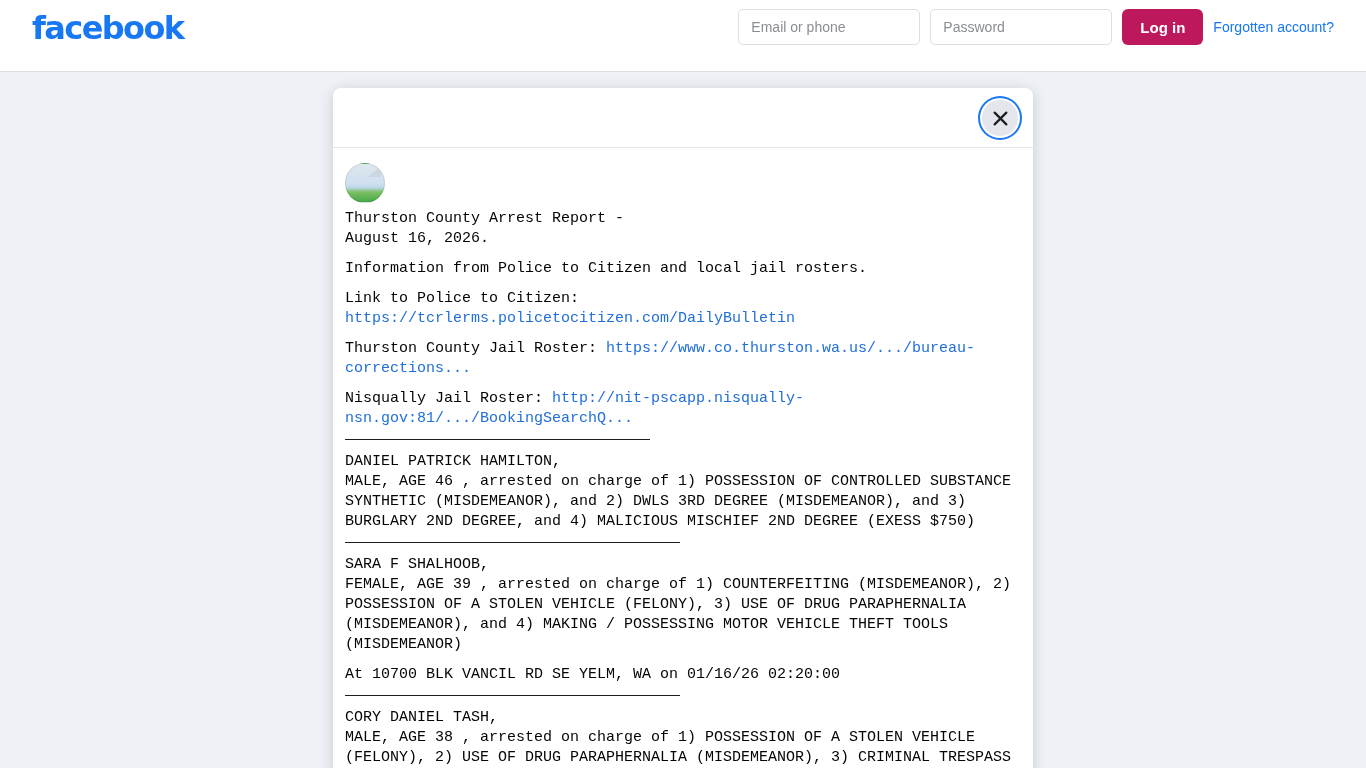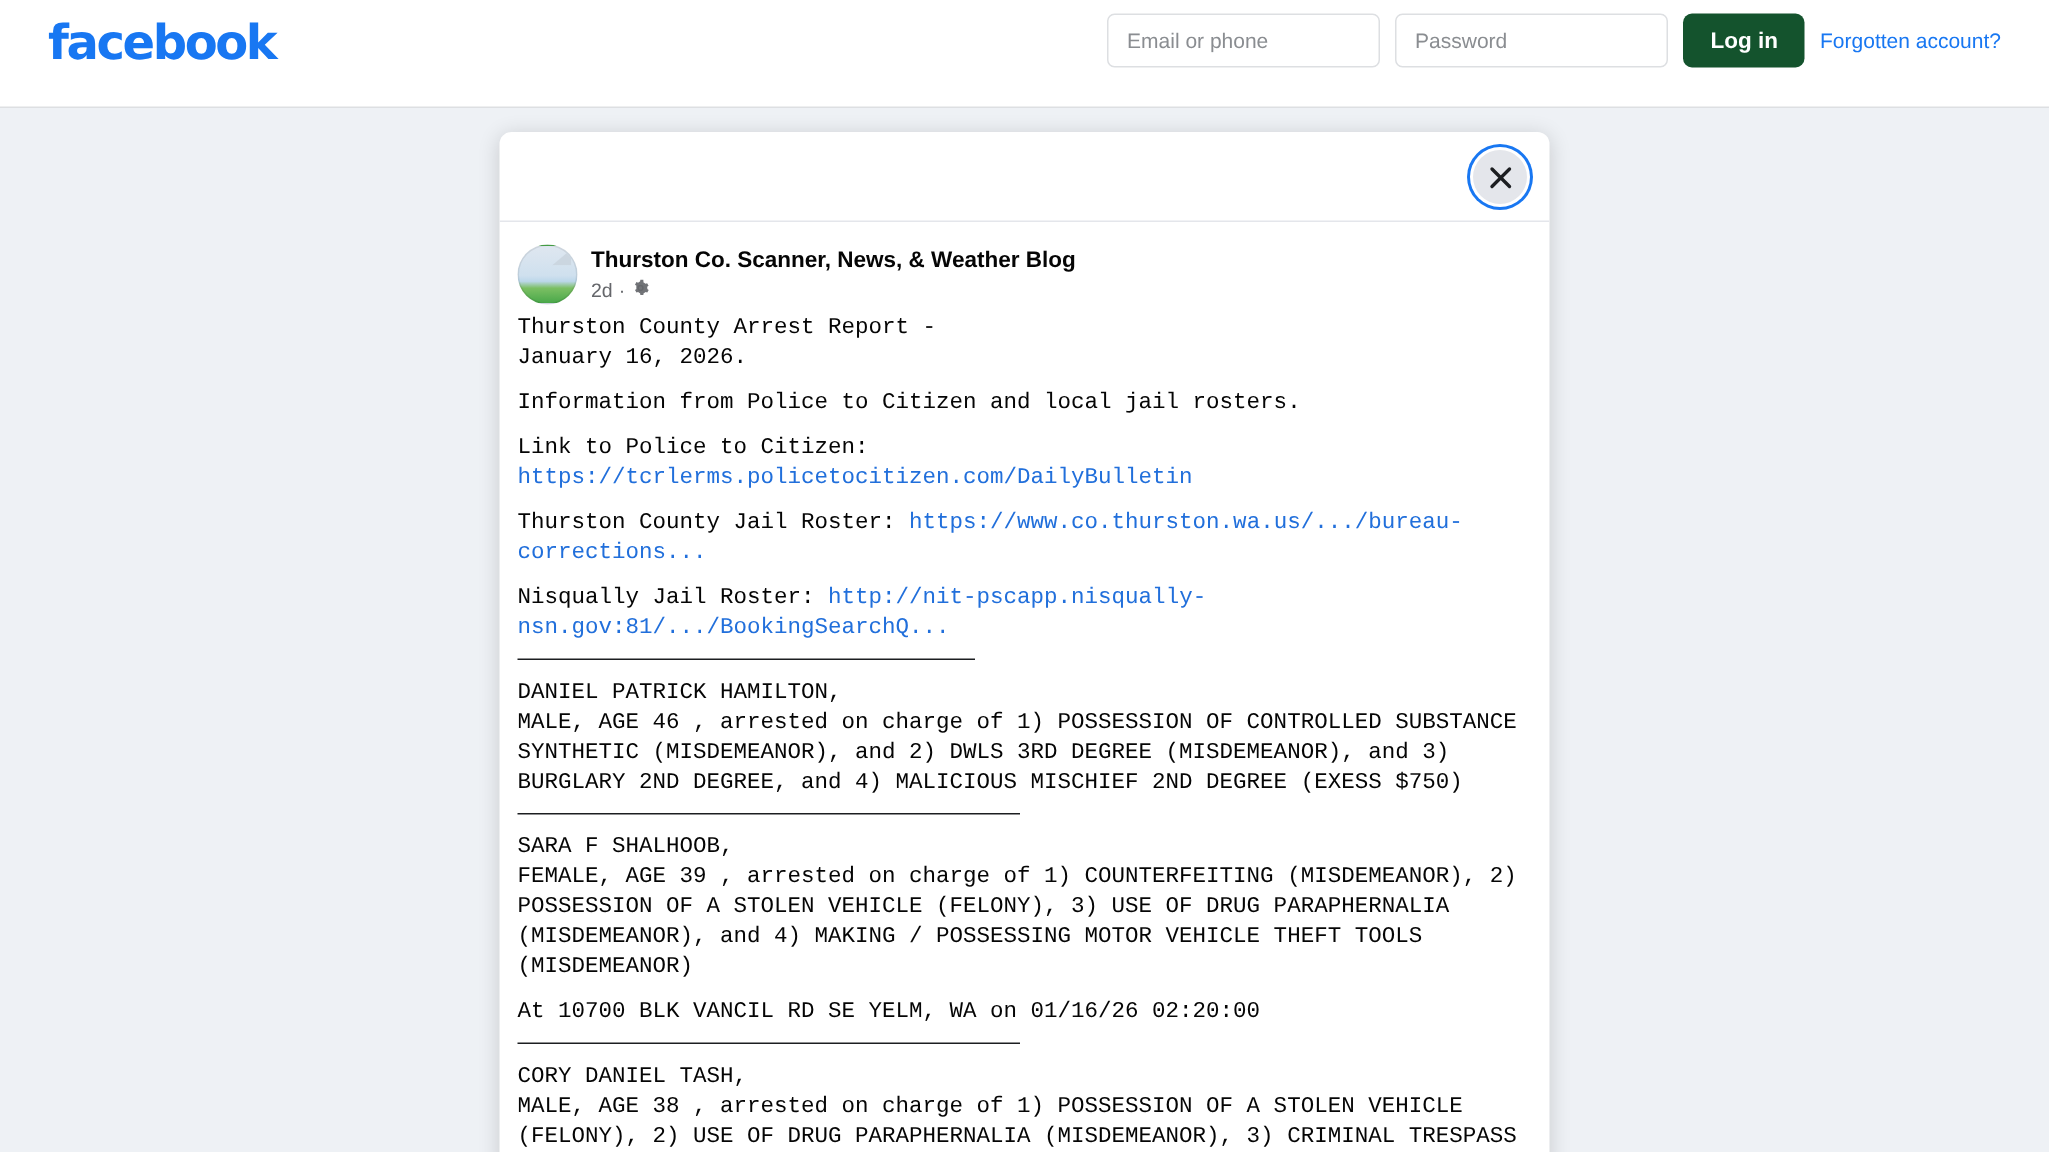--- a/index.html
+++ b/index.html
@@ -53,21 +53,21 @@
     font-size: 14px;
     color: #1d4ed8;
     background: #fff;
     outline: none;
   }
   .login-input::placeholder { color: #8a8d91; }
 
   #login-btn {
     height: 36px;
     padding: 0 18px;
-    background: #14532d;
+    background: #be185d;
     color: #fff;
     border: none;
     border-radius: 6px;
     font-family: "Liberation Sans", sans-serif;
     font-size: 15px;
     font-weight: bold;
     cursor: pointer;
     white-space: nowrap;
   }
 
@@ -229,37 +229,24 @@
           <path d="M2.5 2.5 L13.5 13.5 M13.5 2.5 L2.5 13.5" stroke="#1c1e21" stroke-width="2.1" stroke-linecap="round"></path>
         </svg>
       </span>
     </button>
   </div>
 
   <div id="post-body">
 
     <div id="post-header">
       <div id="avatar"></div>
-      <div id="poster-meta">
-        <div id="page-name">Thurston Co. Scanner, News, &amp; Weather Blog</div>
-        <div id="post-sub">
-          <span>2d</span>
-          <span>·</span>
-          <span>
-            <svg width="12" height="12" viewBox="0 0 16 16" aria-hidden="true">
-              <path fill="#65676b" d="M8 5.2A2.8 2.8 0 1 0 8 10.8 2.8 2.8 0 0 0 8 5.2zm0 4.3A1.5 1.5 0 1 1 8 6.5a1.5 1.5 0 0 1 0 3z"></path>
-              <path fill="#65676b" d="M14 8c0-.4 0-.8-.1-1.1l1.3-.9-1.3-2.3-1.5.5c-.5-.4-1.1-.8-1.7-1L10.5.6h-2.6L7.6 2.3c-.6.2-1.2.5-1.7 1L4.4 2.7 3.1 5l1.3.9C4.3 6.2 4.3 6.6 4.3 8s0 .6.1.9l-1.3.9 1.3 2.3 1.5-.6c.5.5 1.1.8 1.7 1.1l.3 1.7h2.6l.3-1.7c.6-.3 1.2-.6 1.7-1.1l1.5.6 1.3-2.3-1.3-.9c.1-.3.1-.5.1-.9z" opacity="0.92"></path>
-            </svg>
-          </span>
-        </div>
-      </div>
     </div>
 
     <div class="post-line para-tight">Thurston County Arrest Report -</div>
-    <div class="post-line para">January 16, 2026.</div>
+    <div class="post-line para">August 16, 2026.</div>
 
     <div class="post-line para">Information from Police to Citizen and local jail rosters.</div>
 
     <div class="post-line para">
       <span>Link to Police to Citizen: </span><a class="link">https://tcrlerms.policetocitizen.com/DailyBulletin</a>
     </div>
 
     <div class="post-line para">
       <span>Thurston County Jail Roster: </span><a class="link">https://www.co.thurston.wa.us/.../bureau-corrections...</a>
     </div>

